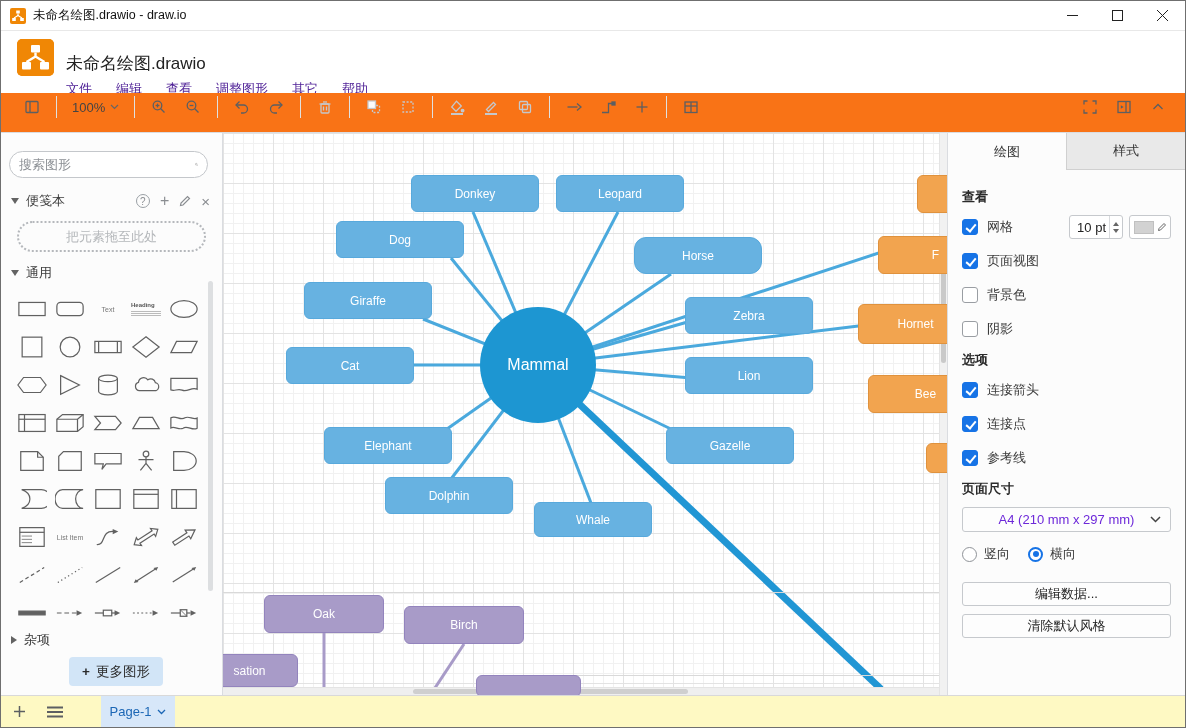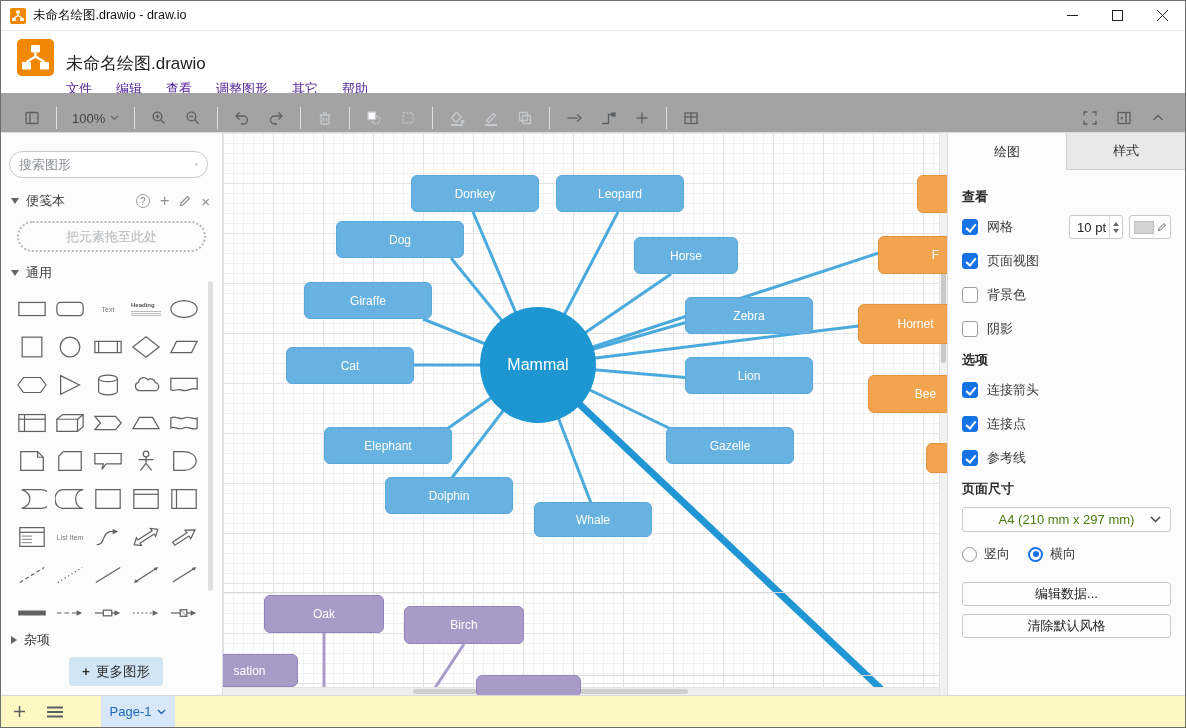--- a/index.html
+++ b/index.html
@@ -16,21 +16,21 @@
 
   
   .header { height:62px; background:#fff; display:flex; align-items:center; flex:0 0 auto; }
   .logo { width:37px; height:37px; border-radius:5px; background:#f08705; margin:0 12px 0 16px; flex:0 0 auto; align-self:flex-start; margin-top:8px; }
   .head-col { display:flex; flex-direction:column;margin-top:20px; }
   .doc-title { font-size:17px; color:#222; margin-top:6px; }
   .menubar { display:flex; gap:24px; margin-top:5px; font-size:13px; color:#4c1d95; }
   .menubar span { cursor:default; }
 
   
-  .toolbar { height:40px; background:#a3a3a3; border-bottom:1px solid #dadce0; display:flex; align-items:flex-end; padding-left:14px; flex:0 0 auto; }
+  .toolbar { height:40px; background:#f97316; border-bottom:1px solid #dadce0; display:flex; align-items:flex-start; padding-left:14px; flex:0 0 auto; }
   .tool { width:34px; height:28px; display:flex; align-items:center; justify-content:center; color:#5c5f62; border-radius:3px; }
   .tool.disabled { color:#c5c8cc; }
   .tsep { width:1px; height:22px; background:#e0e0e0; margin:0 7px; }
   .zoomdrop { display:flex; align-items:center; gap:5px; color:#444; padding:0 8px; height:28px; }
   .toolbar-right { margin-left:auto; display:flex; align-items:center; padding-right:10px; }
 
   
   .main { flex:1 1 auto; display:flex; min-height:0; }
 
   
@@ -91,21 +91,21 @@
   .numinput { width:54px; height:24px; border:1px solid #c6c9cd; background:#fff; border-radius:3px; display:flex; align-items:center; }
   .numinput .val { flex:1; text-align:right; padding-right:3px; color:#222; }
   .spin { width:13px; height:100%; border-left:1px solid #d9dbde; display:flex; flex-direction:column; align-items:center; justify-content:center; gap:3px; }
   .spin .up { width:0;height:0;border-left:3.5px solid transparent;border-right:3.5px solid transparent;border-bottom:4px solid #666; }
   .spin .dn { width:0;height:0;border-left:3.5px solid transparent;border-right:3.5px solid transparent;border-top:4px solid #666; }
   .swatchbtn { width:42px; height:24px; border:1px solid #c6c9cd; border-radius:3px; background:#fff; margin-left:6px; display:flex; align-items:center; justify-content:center; gap:3px; }
   .swatch { width:20px; height:13px; background:#d2d2d2; border:1px solid #c0c0c0; }
   .pbtn { height:24px; border:1px solid #c6c9cd; border-radius:3px; background:#fdfdfd; display:flex; align-items:center; justify-content:center; color:#222; }
   .pbtn.small { width:110px; }
   .pbtn.wide { width:100%; margin-bottom:8px; }
-  .seldrop { width:100%; height:25px; border:1px solid #c6c9cd; border-radius:3px; background:#fdfdfd; display:flex; align-items:center; justify-content:center; gap:10px; color:#4d7c0f; margin-bottom:10px; position:relative; }
+  .seldrop { width:100%; height:25px; border:1px solid #c6c9cd; border-radius:3px; background:#fdfdfd; display:flex; align-items:center; justify-content:center; gap:10px; color:#6d28d9; margin-bottom:10px; position:relative; }
   .seldrop svg { position:absolute; right:9px; }
   .radio { width:15px; height:15px; border:1px solid #8f9398; border-radius:50%; background:#fff; position:relative; flex:0 0 auto; }
   .radio.on { border:2px solid #1673e6; }
   .radio.on::after { content:""; position:absolute; left:2.5px; top:2.5px; width:6px; height:6px; border-radius:50%; background:#1673e6; }
   .rlabel { margin:0 18px 0 7px; }
 
   
   .footer { height:32px; flex:0 0 auto; background:#fef9c3; border-top:1px solid #d9d9d9; display:flex; align-items:stretch; }
   .foot-btn { width:36px; display:flex; align-items:center; justify-content:center; color:#5c5f62; }
   .page-tab { width:74px; margin-left:28px; background:#d7e7f9; color:#1b66b5; display:flex; align-items:center; justify-content:center; gap:6px; font-size:13px; }
@@ -623,21 +623,21 @@
         <div class="node orange" style="left: 635px; top: 171px; width: 115px; height: 40px;">Hornet</div>
         <div class="node orange" style="left: 645px; top: 242px; width: 115px; height: 38px;">Bee</div>
         <div class="node orange" style="left: 703px; top: 310px; width: 115px; height: 30px;"></div>
         <div class="node purple" style="left: 41px; top: 462px; width: 120px; height: 38px;">Oak</div>
         <div class="node purple" style="left: 181px; top: 473px; width: 120px; height: 38px;">Birch</div>
         <div class="node purple" style="left: -22px; top: 521px; width: 97px; height: 33px;">sation</div>
         <div class="node purple" style="left: 253px; top: 542px; width: 105px; height: 22px;"></div>
         <div class="node blue" style="left: 188px; top: 42px; width: 128px; height: 37px;">Donkey</div>
         <div class="node blue" style="left: 333px; top: 42px; width: 128px; height: 37px;">Leopard</div>
         <div class="node blue" style="left: 113px; top: 88px; width: 128px; height: 37px;">Dog</div>
-        <div class="node blue" style="left: 411px; top: 104px; width: 104px; height: 37px;">Horse</div>
+        <div class="node blue" style="left: 411px; top: 104px; width: 128px; height: 37px; border-radius: 12px;">Horse</div>
         <div class="node blue" style="left: 81px; top: 149px; width: 128px; height: 37px;">Giraffe</div>
         <div class="node blue" style="left: 462px; top: 164px; width: 128px; height: 37px;">Zebra</div>
         <div class="node blue" style="left: 63px; top: 214px; width: 128px; height: 37px;">Cat</div>
         <div class="node blue" style="left: 462px; top: 224px; width: 128px; height: 37px;">Lion</div>
         <div class="node blue" style="left: 101px; top: 294px; width: 128px; height: 37px;">Elephant</div>
         <div class="node blue" style="left: 443px; top: 294px; width: 128px; height: 37px;">Gazelle</div>
         <div class="node blue" style="left: 162px; top: 344px; width: 128px; height: 37px;">Dolphin</div>
         <div class="node blue" style="left: 311px; top: 369px; width: 118px; height: 35px;">Whale</div>
         <div class="hub" style="left: 257px; top: 174px; width: 116px; height: 116px; background: rgb(29, 150, 210);">Mammal</div>
       </div>

